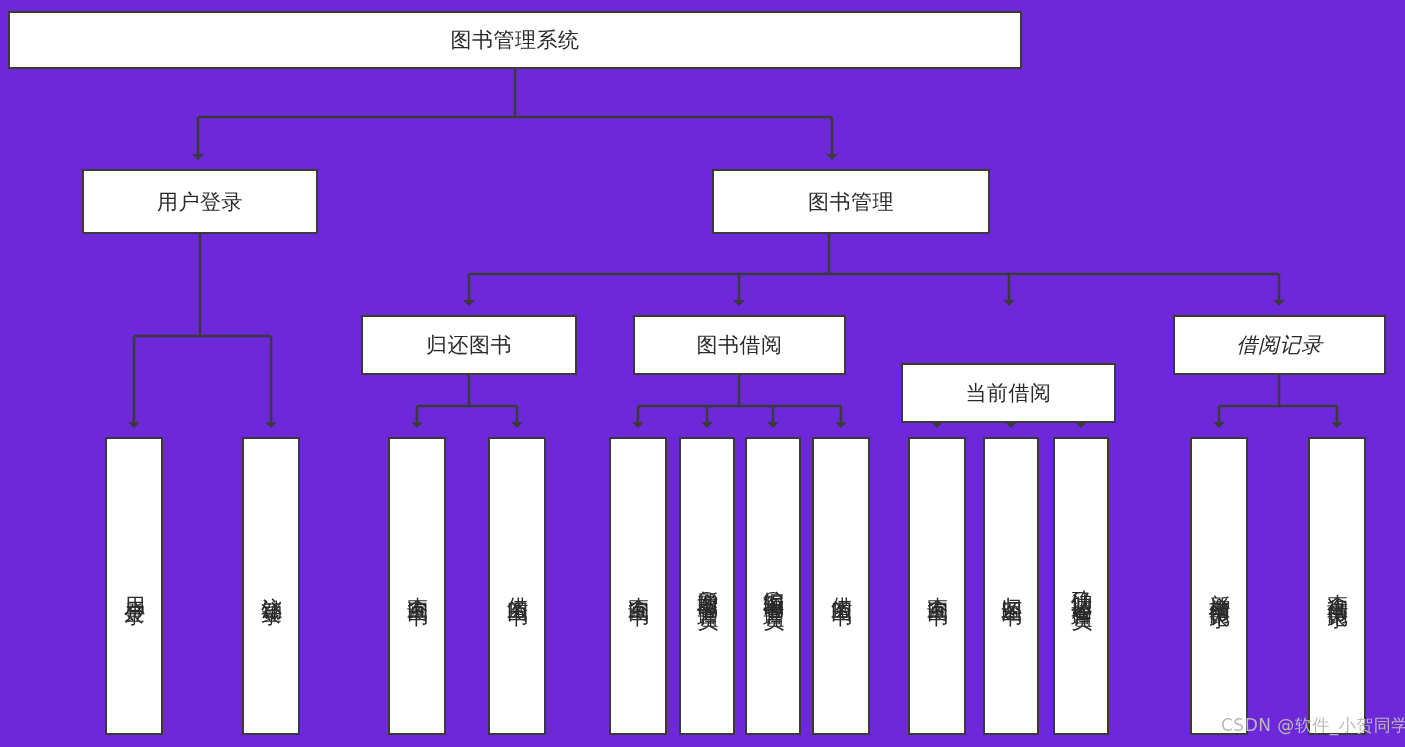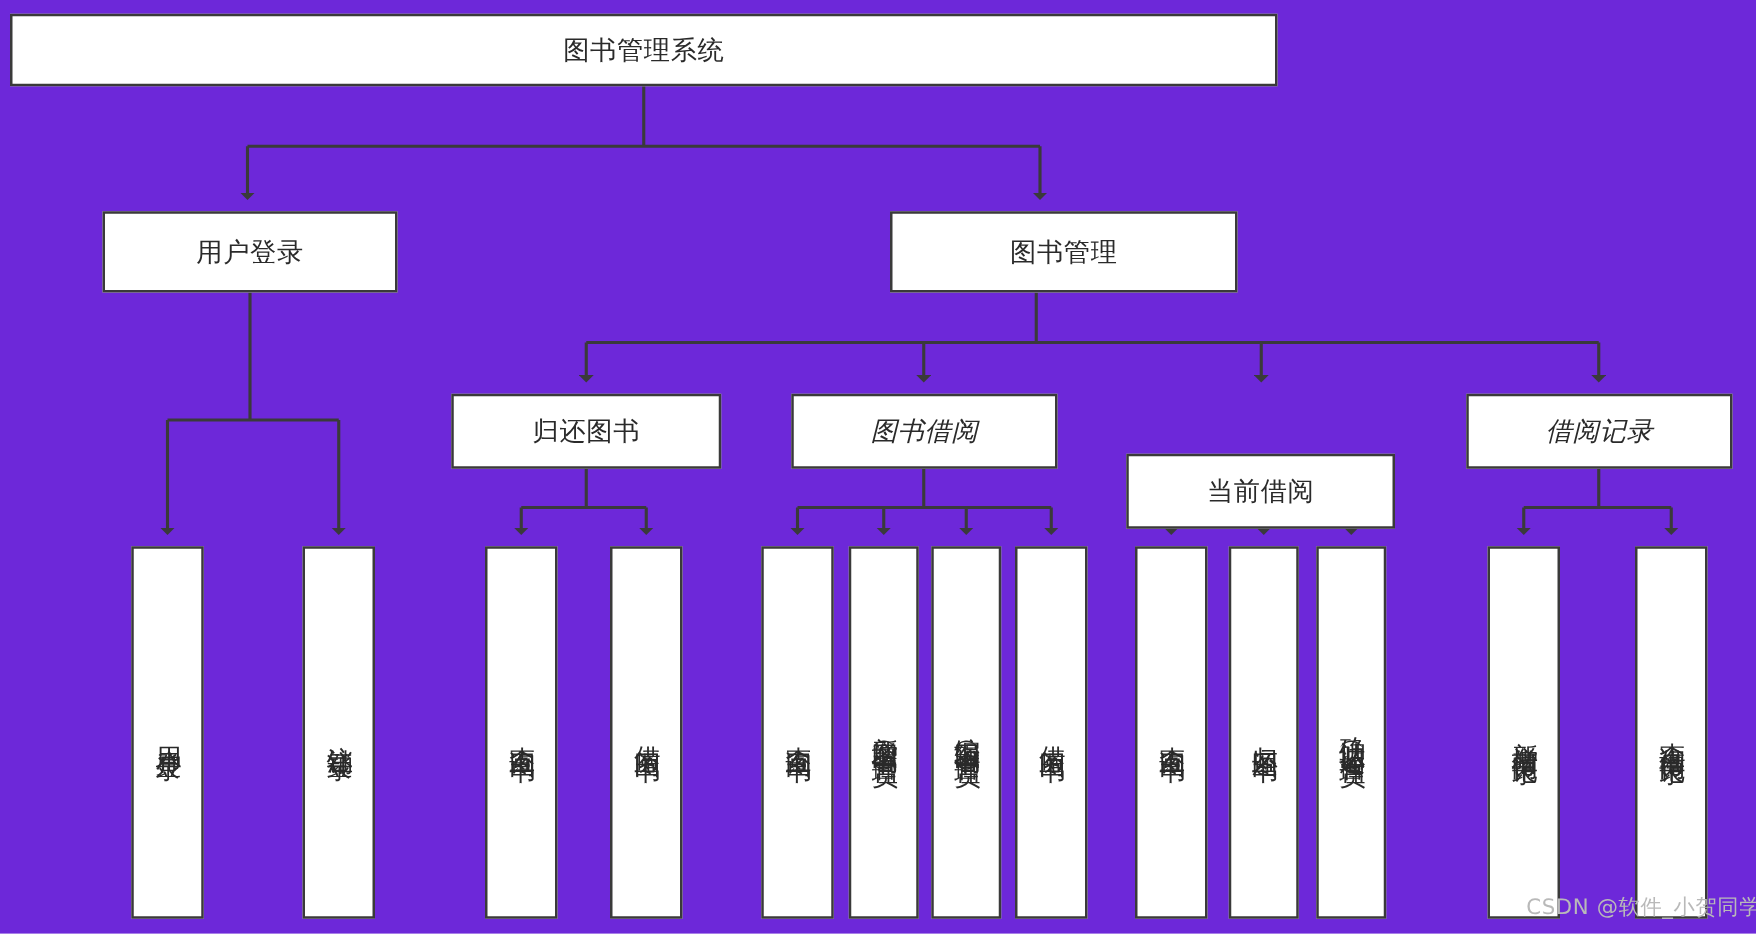--- a/index.html
+++ b/index.html
@@ -126,21 +126,21 @@
   <div class="node horiz" style="left: 82px; top: 169px; width: 236px; height: 65px;">
     <span>用户登录</span>
   </div>
   <div class="node horiz" style="left: 712px; top: 169px; width: 278px; height: 65px;">
     <span>图书管理</span>
   </div>
 
   <div class="node horiz" style="left: 361px; top: 315px; width: 216px; height: 60px;">
     <span>归还图书</span>
   </div>
-  <div class="node horiz" style="left: 633px; top: 315px; width: 213px; height: 60px; font-style: italic;">
+  <div class="node horiz" style="left: 633px; top: 315px; width: 213px; height: 60px;">
     <span>图书借阅</span>
   </div>
   <div class="node horiz" style="left: 901px; top: 315px; width: 215px; height: 60px; margin-top: 48px;">
     <span>当前借阅</span>
   </div>
   <div class="node horiz" style="left: 1173px; top: 315px; width: 213px; height: 60px; font-style: italic;">
     <span>借阅记录</span>
   </div>
 
   <div class="node vert" style="left: 105px; top: 437px; width: 58px; height: 298px;">

